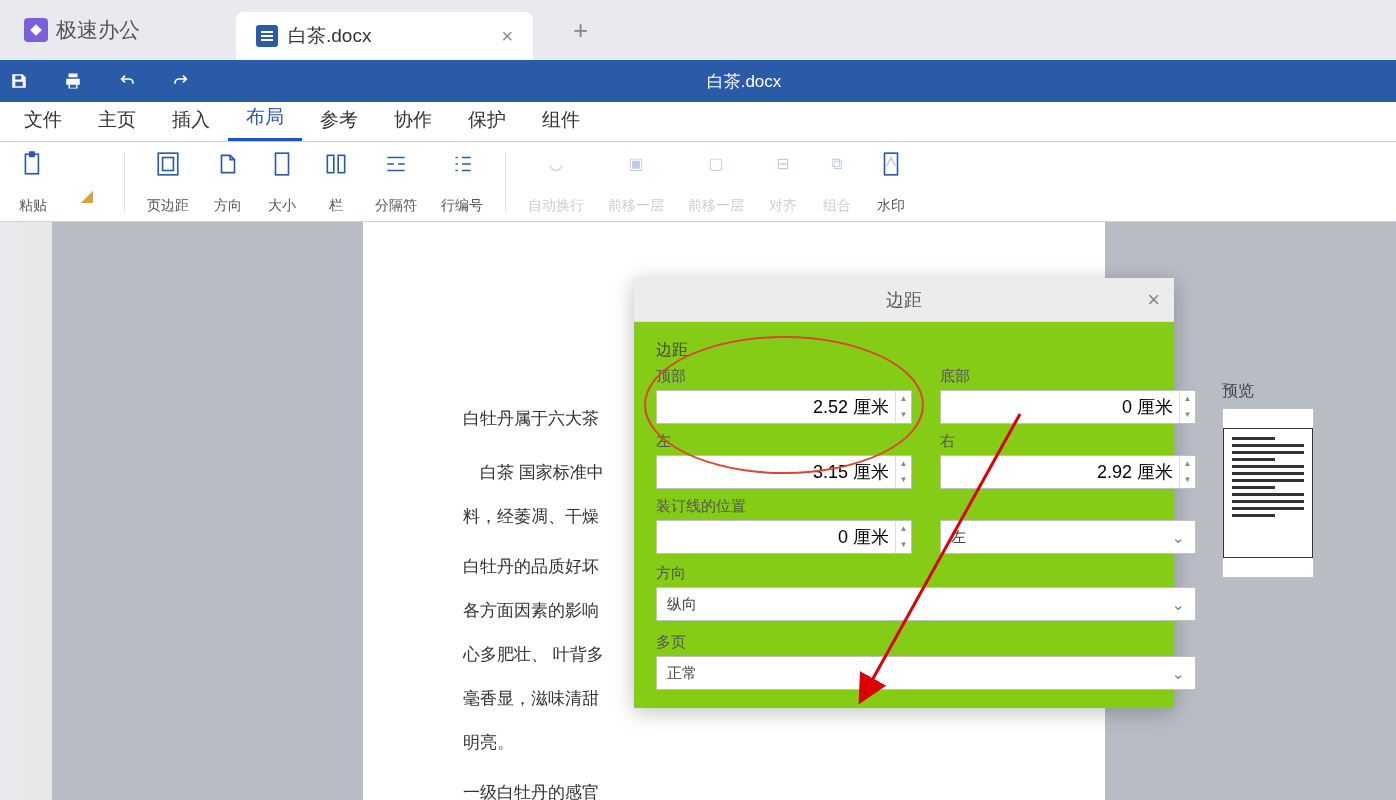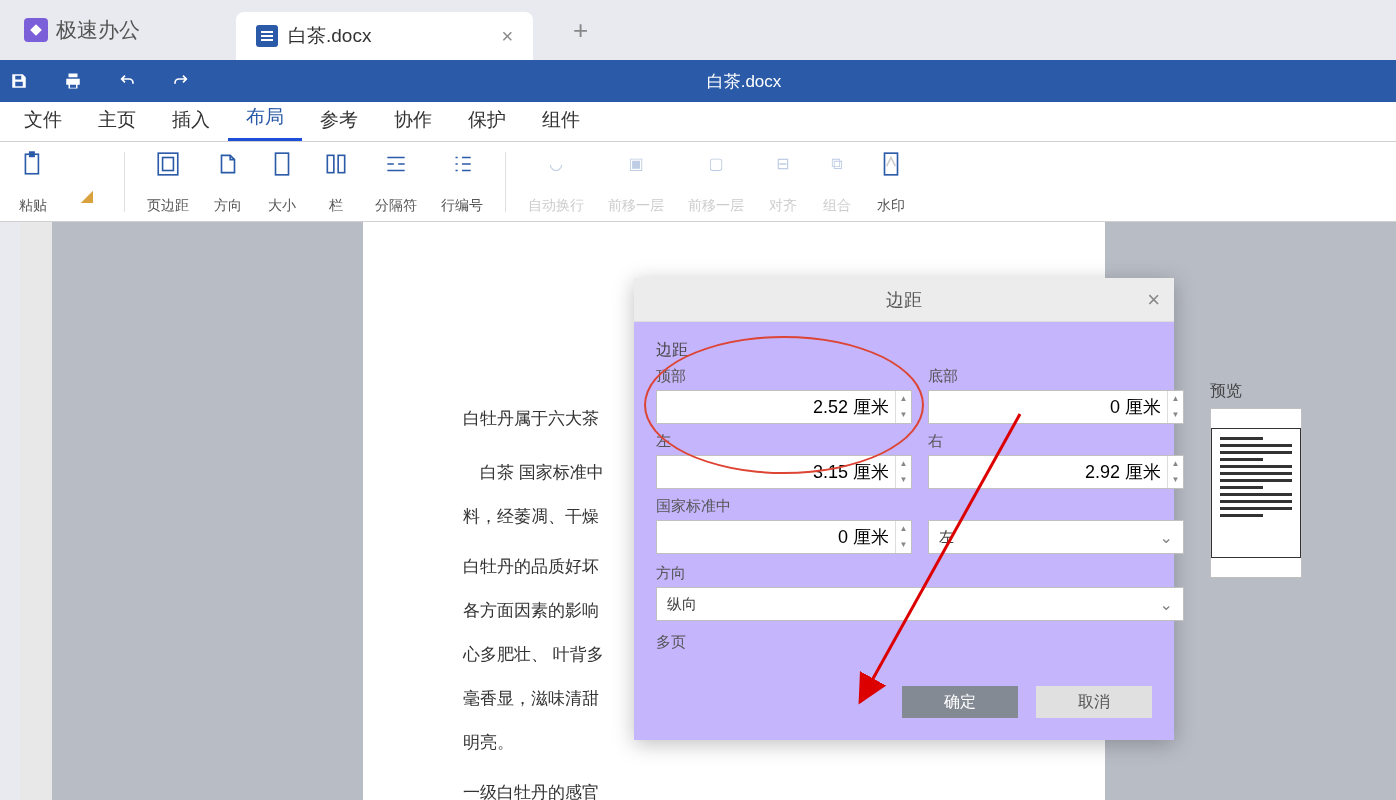--- a/index.html
+++ b/index.html
@@ -36,28 +36,28 @@
 .workspace { position: absolute; top: 222px; left: 0; right: 0; bottom: 0; background: #b8bcc5; display: flex; }
 .vruler { width: 32px; background: #e8e8e8; }
 .hruler-wrap { flex: 1; display: flex; flex-direction: column; }
 .hruler { height: 22px; background: #e8e8e8; }
 .canvas { flex: 1; background: #b8bcc5; display: flex; justify-content: center; padding-top: 0; position: relative; }
 .page { width: 742px; background: white; margin-left: 20px; padding: 180px 100px 40px 100px; font-size: 17px; color: #333; line-height: 2; }
 .page p { margin-bottom: 10px; }
 
 .vruler-ticks { display: flex; flex-direction: column; align-items: center; padding-top: 22px; }
 
-.dialog { position: absolute; left: 634px; top: 278px; width: 540px; background: #c4b5fd; box-shadow: 0 4px 20px rgba(0,0,0,0.25); z-index: 100; }
+.dialog { position: absolute; left: 634px; top: 278px; width: 540px; background: #84cc16; box-shadow: 0 4px 20px rgba(0,0,0,0.25); z-index: 100; }
 .dlg-title { height: 44px; display: flex; align-items: center; justify-content: center; font-size: 18px; color: #555; position: relative; border-bottom: 1px solid #ddd; background: #ececec; }
 .dlg-close { position: absolute; right: 14px; font-size: 22px; color: #888; cursor: pointer; }
 .dlg-body { padding: 18px 22px; display: flex; gap: 26px; }
 .dlg-left { flex: 1; }
 .dlg-right { width: 220px; margin-top: 41px; }
 .sec-label { font-size: 16px; color: #444; margin-bottom: 6px; }
-.field-row { display: flex; gap: 16px; margin-bottom: 8px; justify-content: space-between; }
+.field-row { display: flex; gap: 28px; margin-bottom: 8px; justify-content: space-between; }
 .field { flex: 1; }
 .flabel { font-size: 15px; color: #555; margin-bottom: 4px; }
 .spinput { display: flex; align-items: center; background: white; border: 1px solid #c0c0c0; height: 34px; }
 .spinput input { flex: 1; border: none; text-align: right; padding-right: 6px; font-size: 18px; outline: none; background: transparent; }
 .spin-btns { display: flex; flex-direction: column; width: 16px; border-left: 1px solid #ddd; }
 .spin-btns span { height: 16px; font-size: 8px; text-align: center; color: #888; cursor: pointer; line-height: 16px; }
 .selbox { background: white; border: 1px solid #c0c0c0; height: 34px; display: flex; align-items: center; padding: 0 10px; font-size: 15px; color: #444; position: relative; }
 .selbox::after { content: "⌄"; position: absolute; right: 10px; color: #888; font-size: 16px; }
 .preview-box { border: 1px solid #c0c0c0; background: white; height: 170px; display: flex; align-items: center; justify-content: center; }
 .preview-page { width: 90px; height: 130px; border: 1px solid #333; padding: 8px; display: flex; flex-direction: column; gap: 4px; }
@@ -294,21 +294,21 @@
           <div class="flabel">右</div>
           <div class="spinput">
             <input value="2.92 厘米" style="">
             <div class="spin-btns">
                 <span>▲</span>
                 <span>▼</span>
               </div>
           </div>
         </div>
       </div>
-      <div class="flabel" style="margin-top:8px;">国家标准中</div>
+      <div class="flabel" style="margin-top:8px;">装订线的位置</div>
       <div class="field-row">
         <div class="field">
           <div class="spinput">
             <input value="0 厘米" style="">
             <div class="spin-btns">
                 <span>▲</span>
                 <span>▼</span>
               </div>
           </div>
         </div>
@@ -316,48 +316,43 @@
           <div class="selbox">
               <span>左</span>
             </div>
         </div>
       </div>
       <div class="flabel" style="margin-top:10px;">方向</div>
       <div class="selbox">
           <span>纵向</span>
         </div>
       <div class="flabel" style="margin-top:12px;">多页</div>
+      <div class="selbox">
+          <span>正常</span>
+        </div>
     </div>
     <div class="dlg-right">
       <div class="sec-label">预览</div>
       <div class="preview-box">
         <div class="preview-page">
           <div class="line short"></div>
             <div class="line"></div>
             <div class="line"></div>
           <div class="line short"></div>
             <div class="line"></div>
             <div class="line"></div>
           <div class="line"></div>
             <div class="line short"></div>
             <div class="line"></div>
           <div class="line"></div>
             <div class="line"></div>
             <div class="line short"></div>
         </div>
       </div>
     </div>
-  </div>
-  <div class="dlg-footer">
-    <div class="dlg-btn primary">
-        <span>确定</span>
-      </div>
-    <div class="dlg-btn secondary">
-        <span>取消</span>
-      </div>
   </div>
 </div>
 
 <div class="annot-ellipse"></div>
 <svg class="annot-arrow" style="left:830px;top:404px;" width="210" height="320">
   <defs>
       <marker id="ah" markerWidth="12" markerHeight="12" refX="9" refY="5" orient="auto">
         <path d="M0,0 L10,5 L0,10 Z" fill="#d00"></path>
       </marker>
     </defs>

